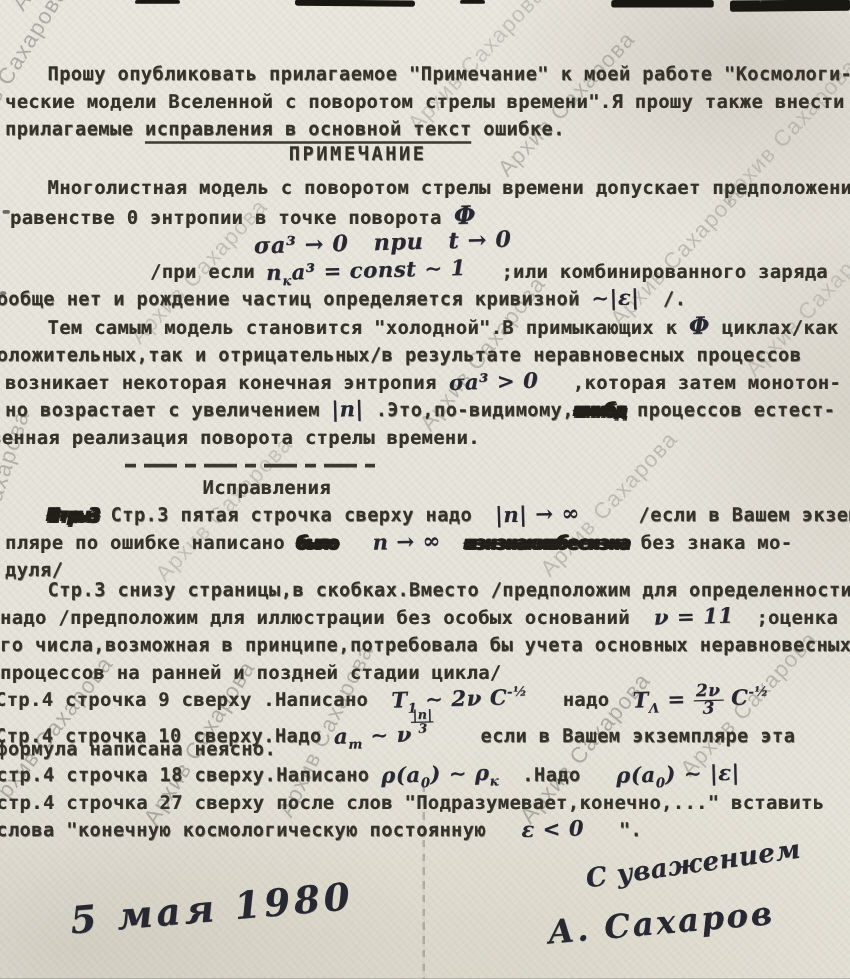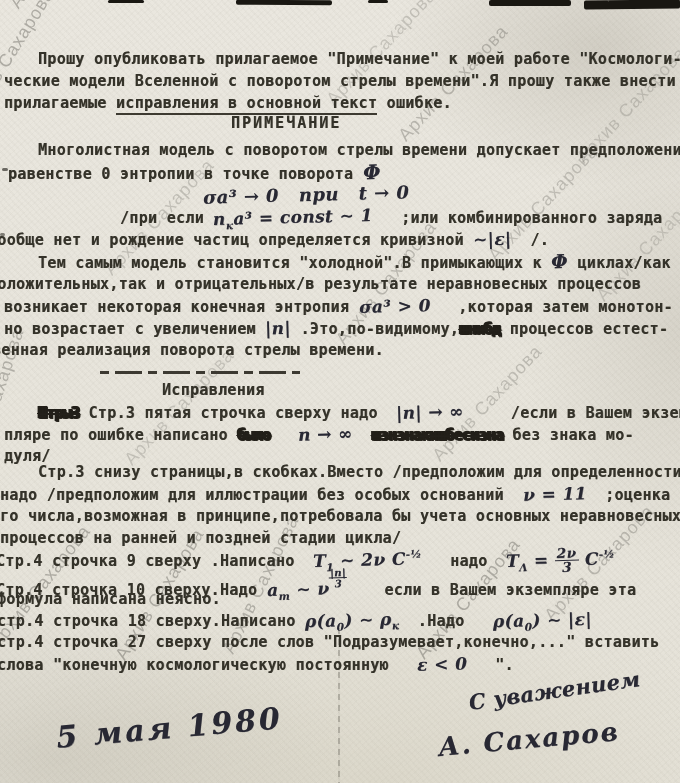--- a/index.html
+++ b/index.html
@@ -24,20 +24,21 @@
   .uline{border-bottom:2px solid #3d3a31;padding-bottom:1px;margin-top:40px;}
   .hw{
     font-family:"DejaVu Serif", serif;font-style:italic;font-weight:600;
     color:#282833;font-size:17px;display:inline-block;transform:rotate(-1.5deg);
     letter-spacing:0.4px;text-shadow:0.3px 0.3px 0.4px rgba(40,40,51,0.45);
   }
   .hwline{position:absolute;white-space:pre;}
   .xo{
     color:#221f19;letter-spacing:-0.8px;text-decoration:line-through;
     text-shadow:1px 0 0 #221f19,-1px 0 0 #221f19,0 1px 0 rgba(34,31,25,0.85),1.5px 1px 0.5px #2a271f;
+    font-style:italic;
   }
   .sep{position:absolute;height:2.5px;
     background:repeating-linear-gradient(90deg,#3c3931 0 9px,transparent 9px 15px,#3c3931 15px 42px,transparent 42px 48px);}
   .wm{
     position:absolute;font-family:"Liberation Sans", sans-serif;font-size:18px;
     color:#75736c;letter-spacing:1px;white-space:nowrap;transform-origin:left center;
   }
   .mark{position:absolute;background:#191712;border-radius:2px;}
   .crease{position:absolute;left:338px;top:628px;width:2px;height:155px;
     background:repeating-linear-gradient(rgba(90,87,78,0.35) 0 6px, rgba(90,87,78,0.05) 6px 11px);}

